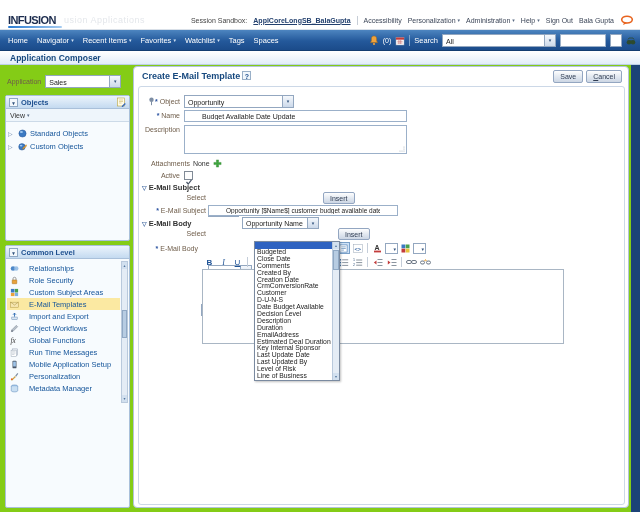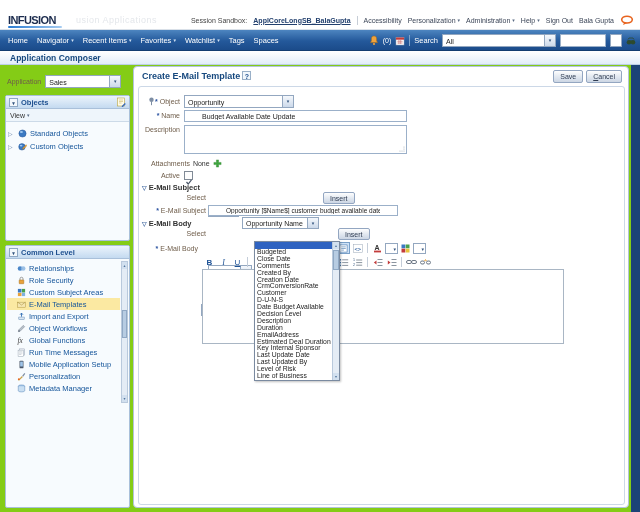--- a/index.html
+++ b/index.html
@@ -5,21 +5,21 @@
   * { margin:0; padding:0; box-sizing:border-box; }
   html,body { width:640px; height:512px; }
   body { font-family:"Liberation Sans", sans-serif; background:#fff; }
   #screen { position:relative; width:640px; height:512px; background:#84cc16; overflow:hidden;margin-top:11px; }
   .abs { position:absolute; }
 
   
   .topbar { position:absolute; top:0; left:0; width:640px; height:19px; background:#fff; border-bottom:1px solid #d9e0e8; z-index:5; }
   .logo-text { position:absolute; left:8px; top:3px; font-size:11px; font-weight:bold; color:#1b2b4d; letter-spacing:-0.6px; }
   .logo-swoosh { position:absolute; left:8px; top:14.5px; width:54px; height:2px; background:linear-gradient(90deg,#2a7bd2,#a7cdf2); border-radius:1px; }
-  .watermark { position:absolute; left:76px; top:4px; font-size:9px; color:#e4e7eb; letter-spacing:.5px; }
+  .watermark { position:absolute; left:64px; top:4px; font-size:9px; color:#e4e7eb; letter-spacing:.5px; }
   .top-right { position:absolute; right:6px; top:0; height:18px; display:flex; align-items:center; gap:6px; font-size:7px; color:#3c4658; }
   .top-right a, .toplink { color:#3c4658; text-decoration:none; cursor:default; white-space:nowrap; }
   .session-label { color:#444; }
   .session-link { font-weight:bold; text-decoration:underline; color:#23406e; }
   .vsep { width:1px; height:9px; background:#c6cdd6; }
   .caret-d { display:inline-block; font-size:5px; color:#5a6b84; vertical-align:1px; }
   .caret-d::before { content:"\25BE"; }
 
   
   .navbar { position:absolute; top:19px; left:0; width:640px; height:21px; background:linear-gradient(#4d85c0,#24599b 55%,#1b4b8a); border-bottom:1px solid #123c70; z-index:5; }
@@ -56,21 +56,21 @@
   .panel-header { height:13px; background:linear-gradient(#ecf4fc,#c4daf0); border-bottom:1px solid #a9c0da; display:flex; align-items:center; gap:3px; padding:0 3px; font-size:7.5px; font-weight:bold; color:#1d4f8f; }
   .collapse-box { width:9px; height:9px; border:1px solid #8fa8c4; background:#f4f8fc; font-size:5px; color:#33557f; text-align:center; line-height:8px; }
   .collapse-box::before { content:"\25BE"; }
   .hspring { flex:1; }
   .view-bar { height:13px; background:#eef5fb; border-bottom:1px solid #ccdae8; display:flex; align-items:center; gap:2px; padding:0 4px; font-size:7px; color:#333; }
   .tree { padding:5px 2px; }
   .tree-item { display:flex; align-items:center; gap:3px; height:13px; font-size:7.5px; color:#15559a; cursor:default; }
   .tree-tri { font-size:6px; color:#6a85a8; width:7px; }
   .tree-tri::before { content:"\25B7"; }
   .cs-list { position:absolute; left:1px; top:16px; right:9px; }
-  .cs-item { display:flex; align-items:center; gap:3px; height:12px; padding-left:10px; font-size:7.5px; color:#15559a; white-space:nowrap; cursor:default;text-align:center; }
+  .cs-item { display:flex; align-items:center; gap:10px; height:12px; padding-left:3px; font-size:7.5px; color:#15559a; white-space:nowrap; cursor:default;text-align:center; }
   .cs-item.selected { background:#fbe9a2; }
   .cs-item svg { flex:0 0 auto; }
 
   
   .sbar { position:absolute; width:7px; background:#e4ecf5; border:1px solid #b9c9dc; }
   .sbar .sb-up, .sbar .sb-dn { position:absolute; left:0; width:5px; height:7px; background:#d2e0ef; color:#53779e; font-size:4px; text-align:center; line-height:7px; }
   .sbar .sb-up { top:0; } .sbar .sb-up::before { content:"\25B4"; }
   .sbar .sb-dn { bottom:0; } .sbar .sb-dn::before { content:"\25BE"; }
   .sbar .sb-thumb { position:absolute; left:0; width:5px; background:#b7cce2; border:1px solid #8fa8c4; }
 

